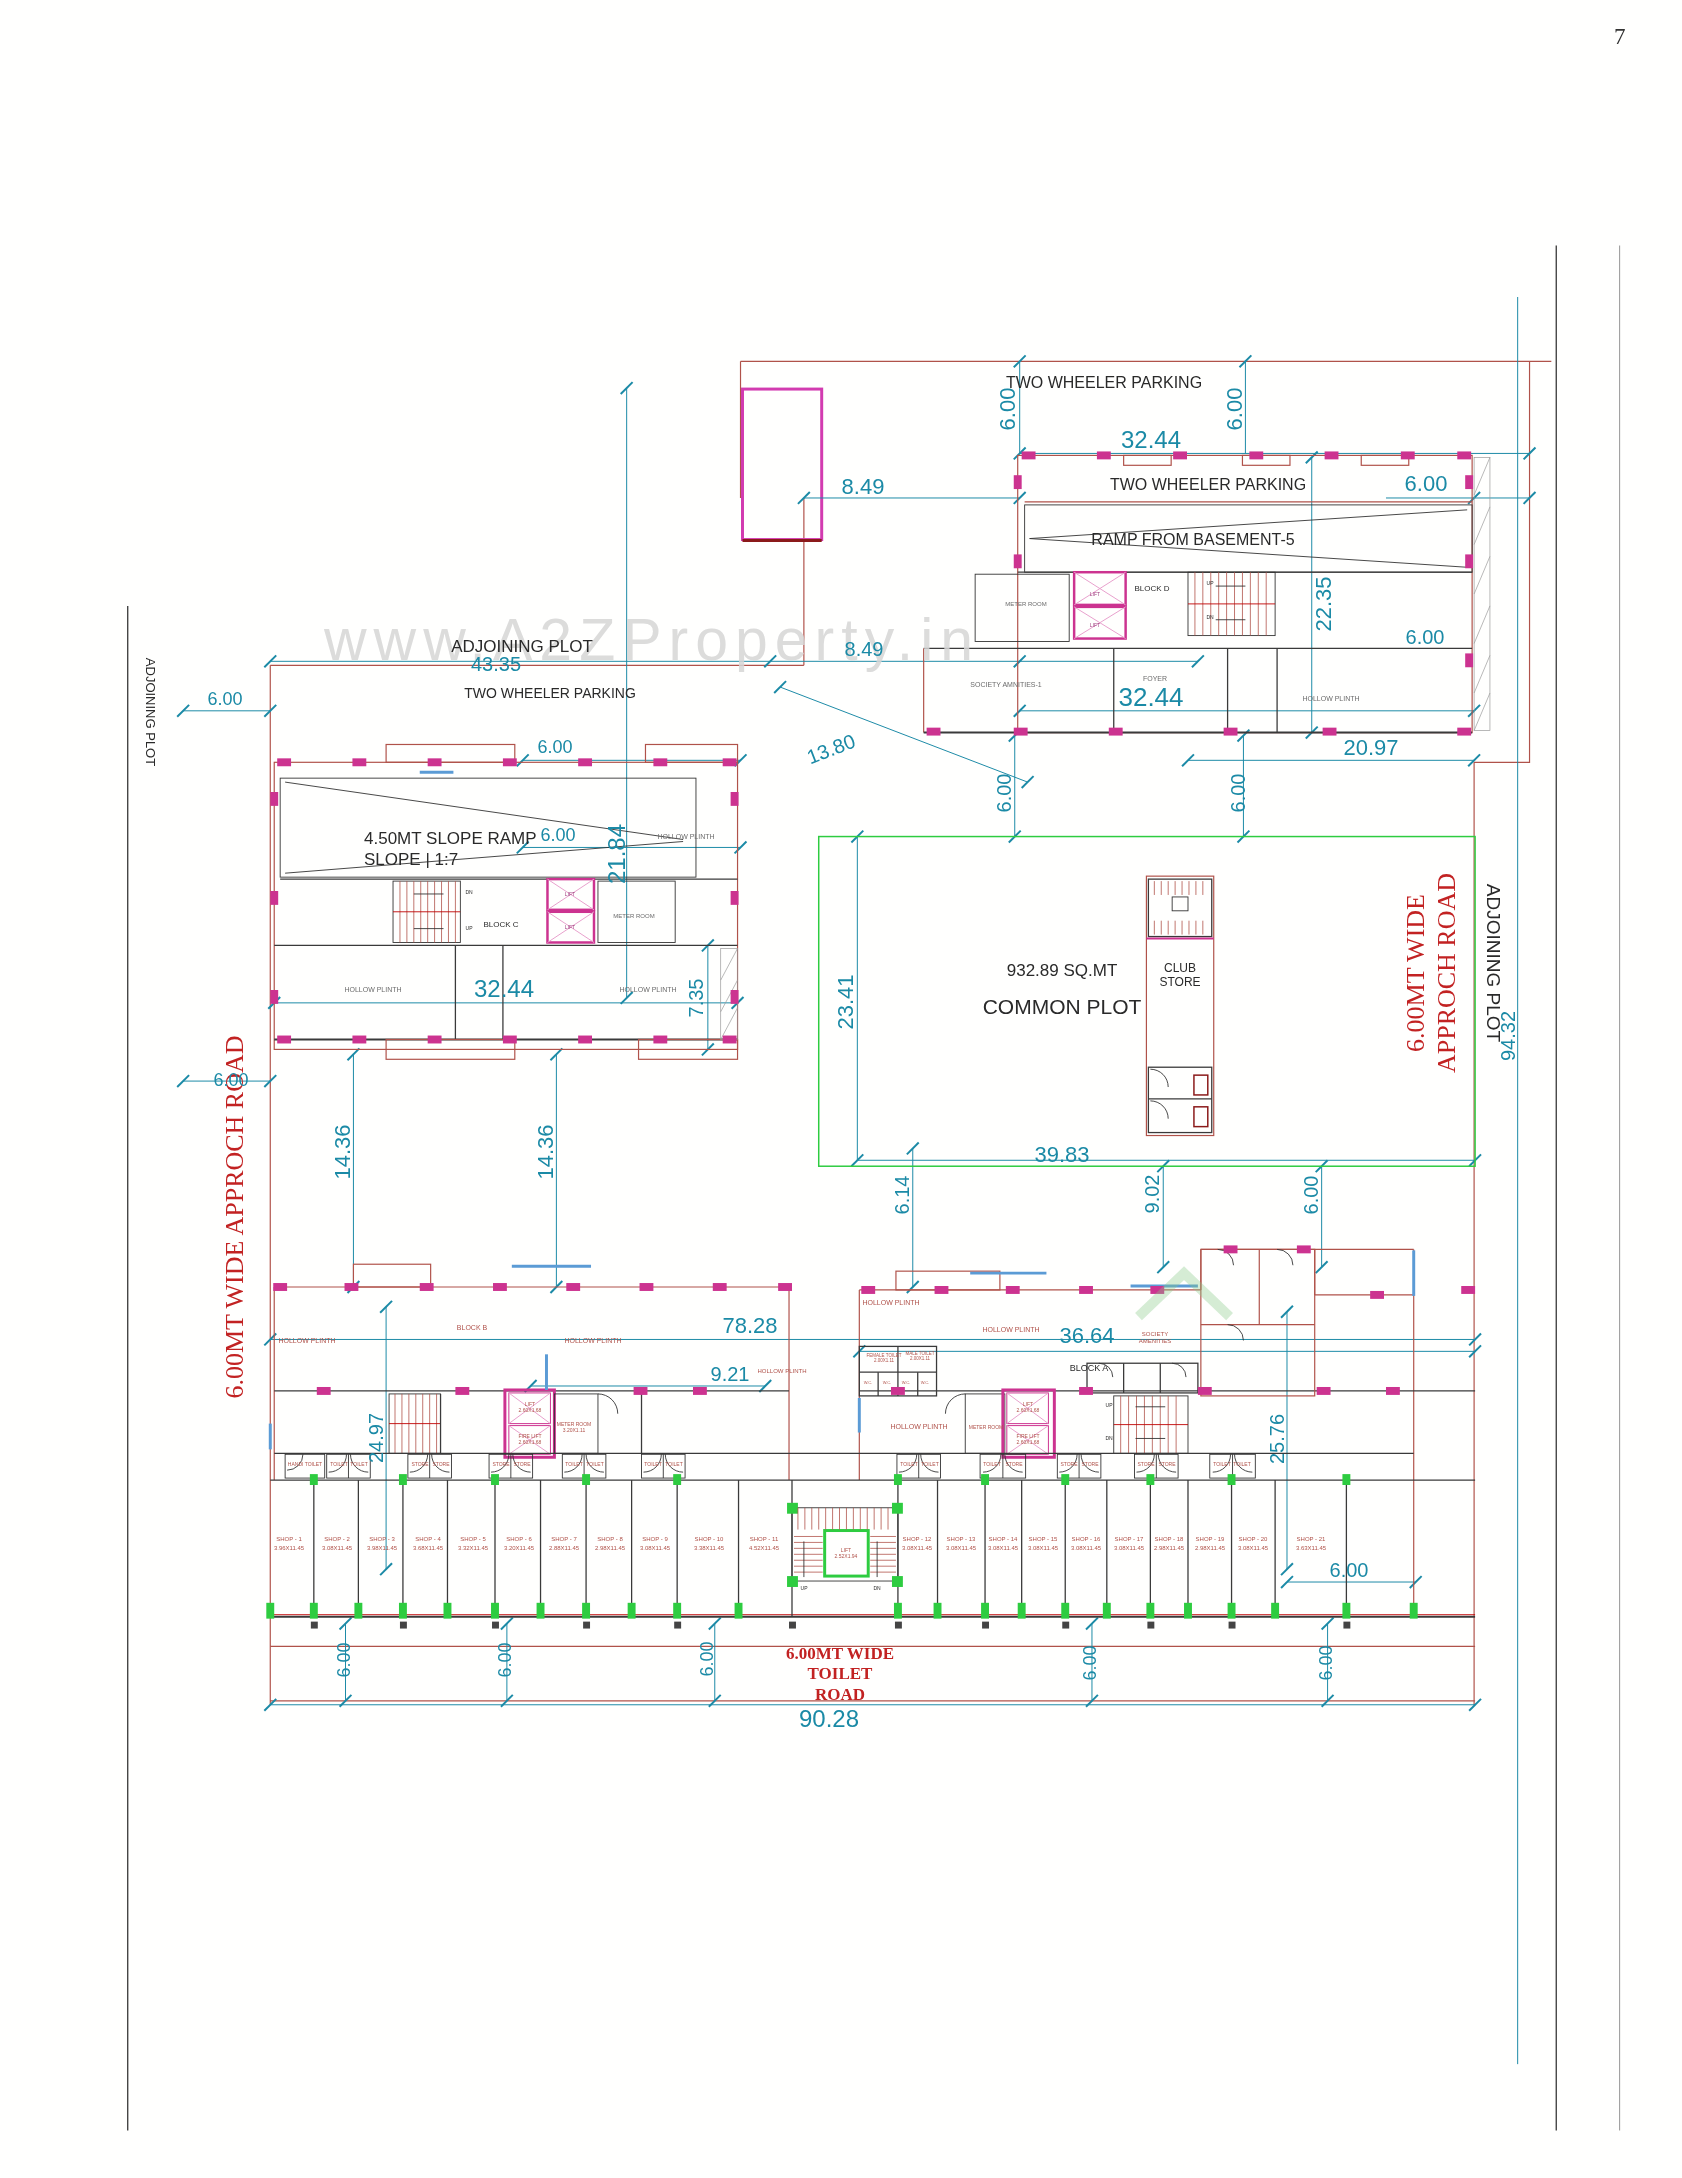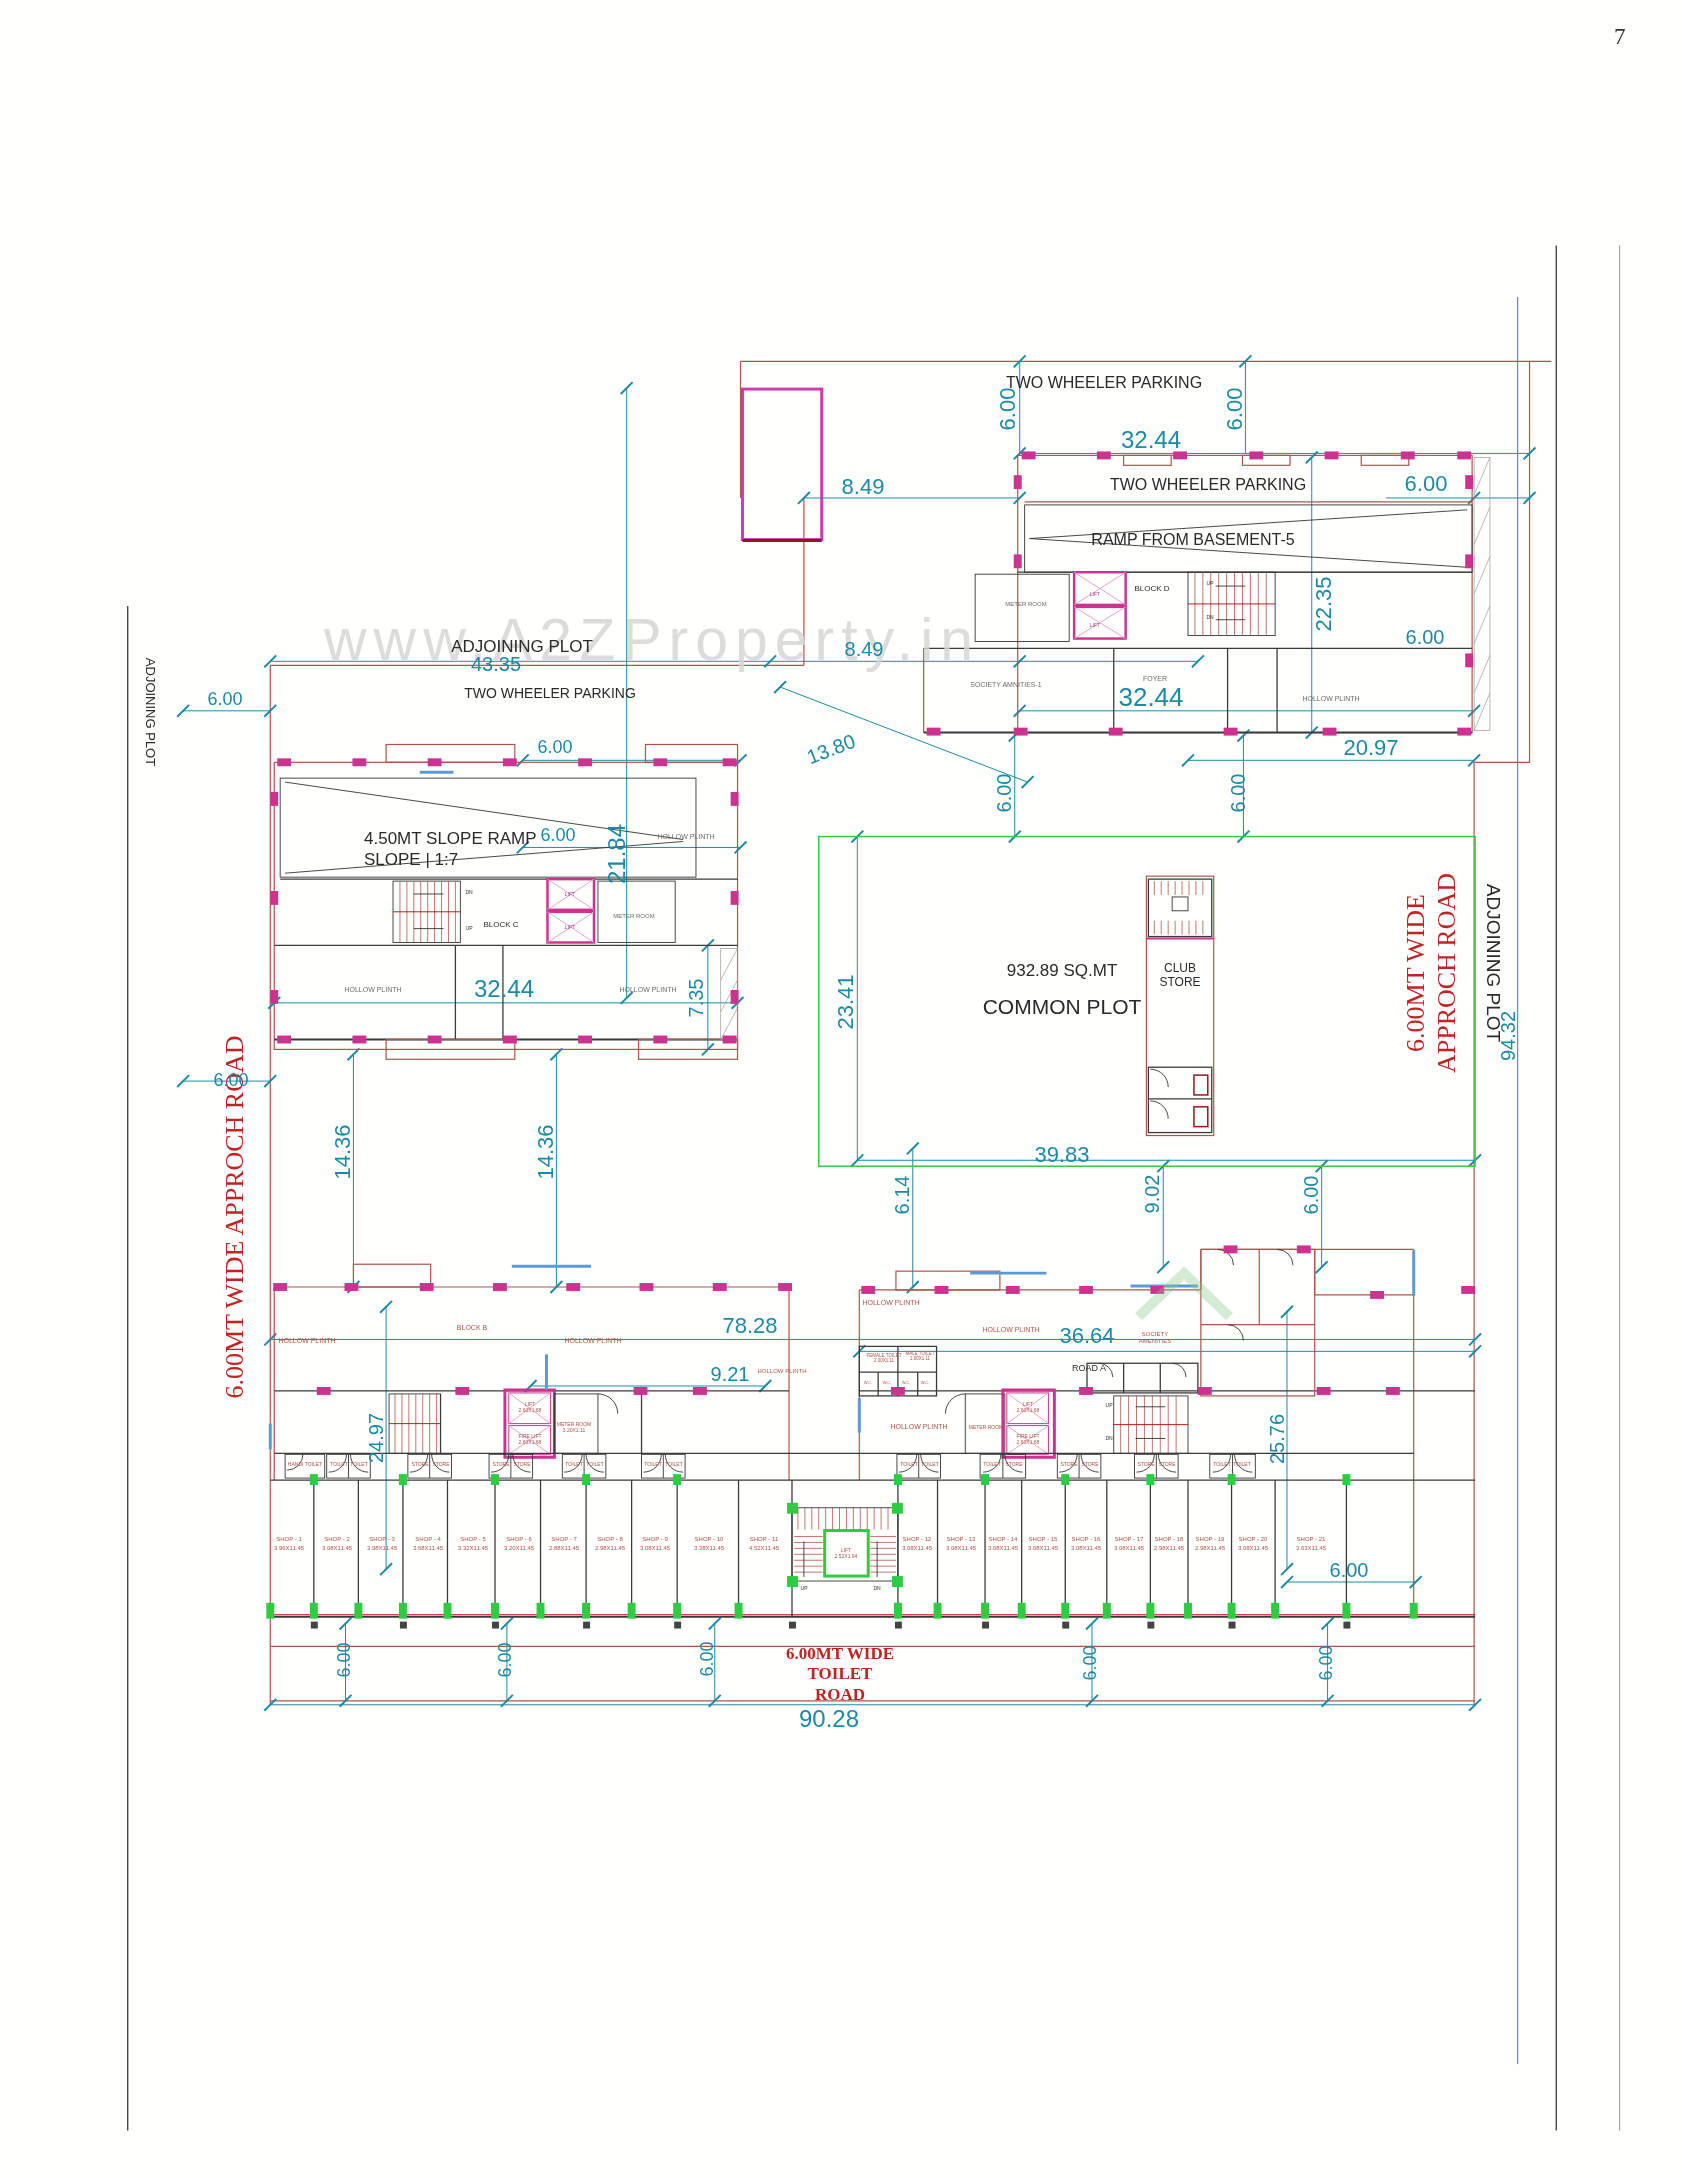--- a/index.html
+++ b/index.html
@@ -632,21 +632,21 @@
 <div class="tl" style="left:364px;top:860px;font-size:17px">SLOPE | 1:7</div>
 <div class="t" style="left:1062px;top:1007px;font-size:21px">COMMON PLOT</div>
 <div class="t" style="left:1062px;top:971px;font-size:17px">932.89 SQ.MT</div>
 <div class="t" style="left:1180px;top:975px;font-size:12px">CLUB
 STORE</div>
 <div class="t vp" style="left:150px;top:712px;font-size:13px">ADJOINING PLOT</div>
 <div class="t vp" style="left:1493px;top:963px;font-size:19px">ADJOINING PLOT</div>
 <div class="t" style="left:1152px;top:589px;font-size:8px">BLOCK D</div>
 <div class="t" style="left:501px;top:925px;font-size:8px">BLOCK C</div>
 <div class="t org" style="left:472px;top:1328px;font-size:7px">BLOCK B</div>
-<div class="t" style="left:1089px;top:1368px;font-size:9px">ROAD A</div>
+<div class="t" style="left:1089px;top:1368px;font-size:9px">BLOCK A</div>
 <div class="t gry" style="left:1155px;top:679px;font-size:7px">FOYER</div>
 <div class="t gry" style="left:1006px;top:685px;font-size:7px">SOCIETY  AMNITIES-1</div>
 <div class="t org" style="left:1155px;top:1338px;font-size:6px">SOCIETY
 AMENITIES</div>
 <div class="t gry" style="left:1026px;top:605px;font-size:6px">METER ROOM</div>
 <div class="t gry" style="left:634px;top:917px;font-size:6px">METER ROOM</div>
 <div class="t org" style="left:574px;top:1427px;font-size:5px">METER ROOM
 3.20X1.11</div>
 <div class="t org" style="left:986px;top:1427px;font-size:5px">METER ROOM</div>
 

